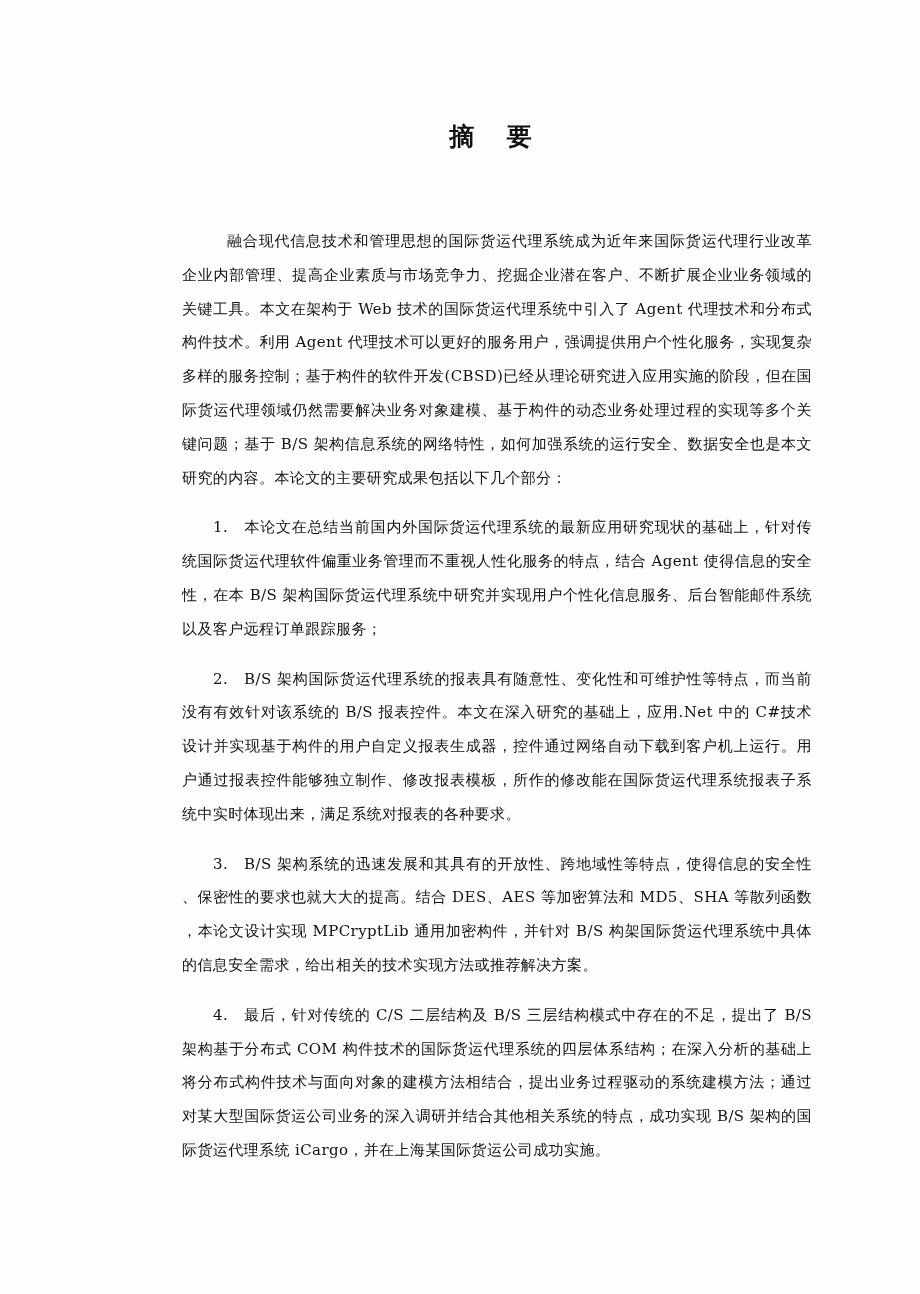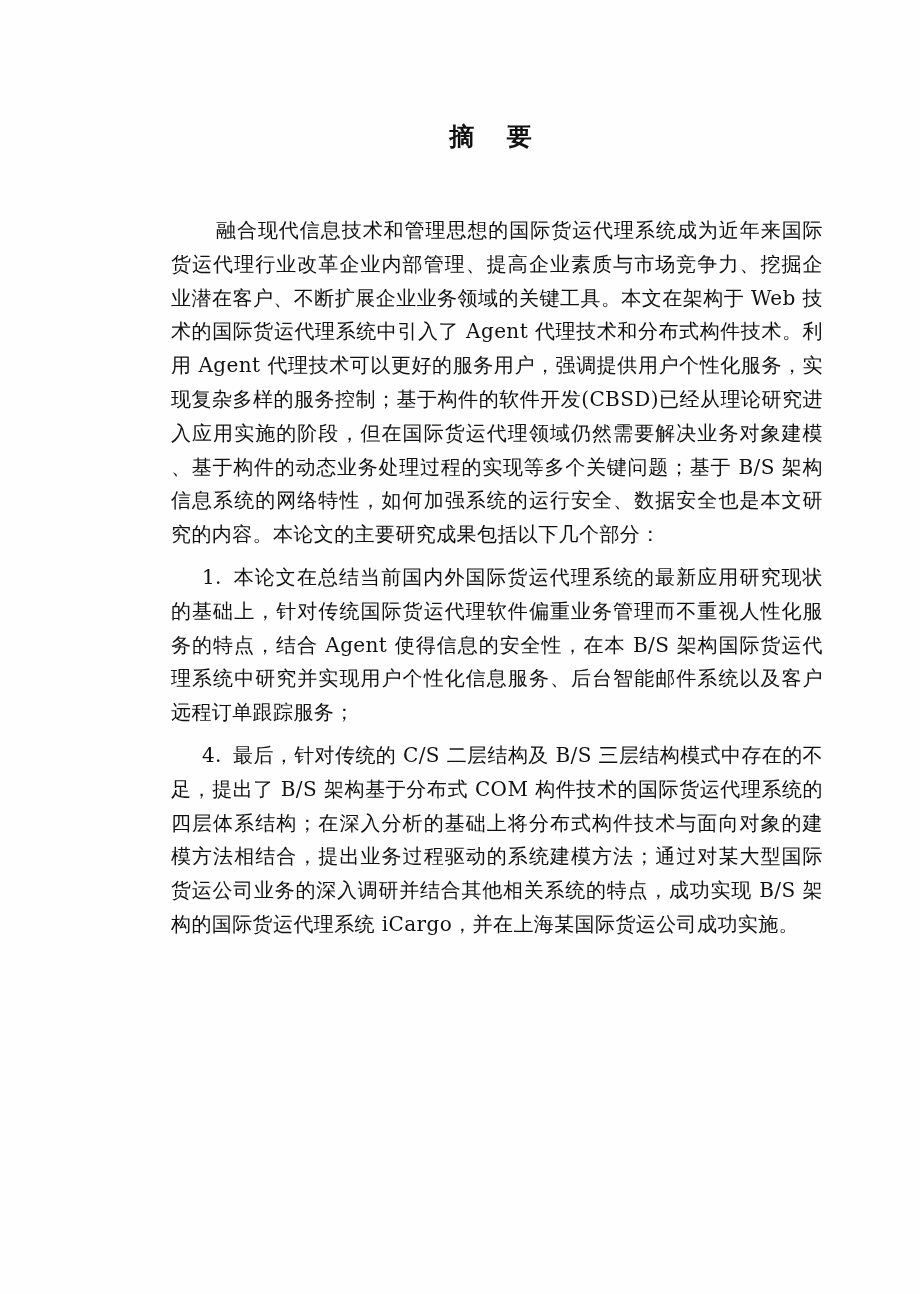--- a/index.html
+++ b/index.html
@@ -36,22 +36,22 @@
       line-height: 34px;
       margin: 0;
     }
     .body-text {
       position: absolute;
       left: 166px;
       top: 209px;
       width: 662px;
     }
     .para {
-      margin: 5px;
-      font-size: 20px;
+      margin: 16px;
+      font-size: 15px;
       line-height: 33.8px;
       text-align: justify;
       text-align-last: left;
       letter-spacing: 0.4px;
       word-break: break-all;
       line-break: anywhere;
     }
     .para.intro {
       text-indent: 45px;
     }
@@ -72,17 +72,19 @@
 <body>
 
 <div class="page">
   <h1 class="title">摘 要</h1>
 
   <div class="body-text">
     <p class="para intro">融合现代信息技术和管理思想的国际货运代理系统成为近年来国际货运代理行业改革企业内部管理、提高企业素质与市场竞争力、挖掘企业潜在客户、不断扩展企业业务领域的关键工具。本文在架构于 Web 技术的国际货运代理系统中引入了 Agent 代理技术和分布式构件技术。利用 Agent 代理技术可以更好的服务用户，强调提供用户个性化服务，实现复杂多样的服务控制；基于构件的软件开发(CBSD)已经从理论研究进入应用实施的阶段，但在国际货运代理领域仍然需要解决业务对象建模、基于构件的动态业务处理过程的实现等多个关键问题；基于 B/S 架构信息系统的网络特性，如何加强系统的运行安全、数据安全也是本文研究的内容。本论文的主要研究成果包括以下几个部分：</p>
 
     <p class="para item"><span class="item-num">1.</span><span>本论文在总结当前国内外国际货运代理系统的最新应用研究现状的基础上，针对传统国际货运代理软件偏重业务管理而不重视人性化服务的特点，结合 Agent 使得信息的安全性，在本 B/S 架构国际货运代理系统中研究并实现用户个性化信息服务、后台智能邮件系统以及客户远程订单跟踪服务；</span></p>
 
+    <p class="para item"><span class="item-num">2.</span><span>B/S 架构国际货运代理系统的报表具有随意性、变化性和可维护性等特点，而当前没有有效针对该系统的 B/S 报表控件。本文在深入研究的基础上，应用.Net 中的 C#技术设计并实现基于构件的用户自定义报表生成器，控件通过网络自动下载到客户机上运行。用户通过报表控件能够独立制作、修改报表模板，所作的修改能在国际货运代理系统报表子系统中实时体现出来，满足系统对报表的各种要求。</span></p>
 
+    <p class="para item"><span class="item-num">3.</span><span>B/S 架构系统的迅速发展和其具有的开放性、跨地域性等特点，使得信息的安全性、保密性的要求也就大大的提高。结合 DES、AES 等加密算法和 MD5、SHA 等散列函数，本论文设计实现 MPCryptLib 通用加密构件，并针对 B/S 构架国际货运代理系统中具体的信息安全需求，给出相关的技术实现方法或推荐解决方案。</span></p>
 
     <p class="para item"><span class="item-num">4.</span><span>最后，针对传统的 C/S 二层结构及 B/S 三层结构模式中存在的不足，提出了 B/S 架构基于分布式 COM 构件技术的国际货运代理系统的四层体系结构；在深入分析的基础上将分布式构件技术与面向对象的建模方法相结合，提出业务过程驱动的系统建模方法；通过对某大型国际货运公司业务的深入调研并结合其他相关系统的特点，成功实现 B/S 架构的国际货运代理系统 iCargo，并在上海某国际货运公司成功实施。</span></p>
   </div>
 </div>
 
 </body></html>

